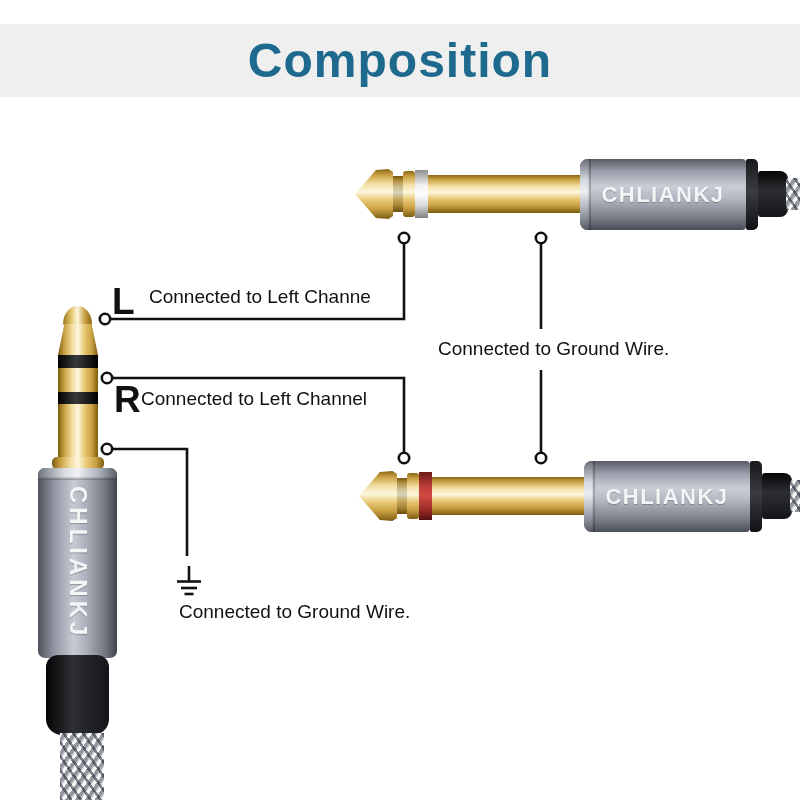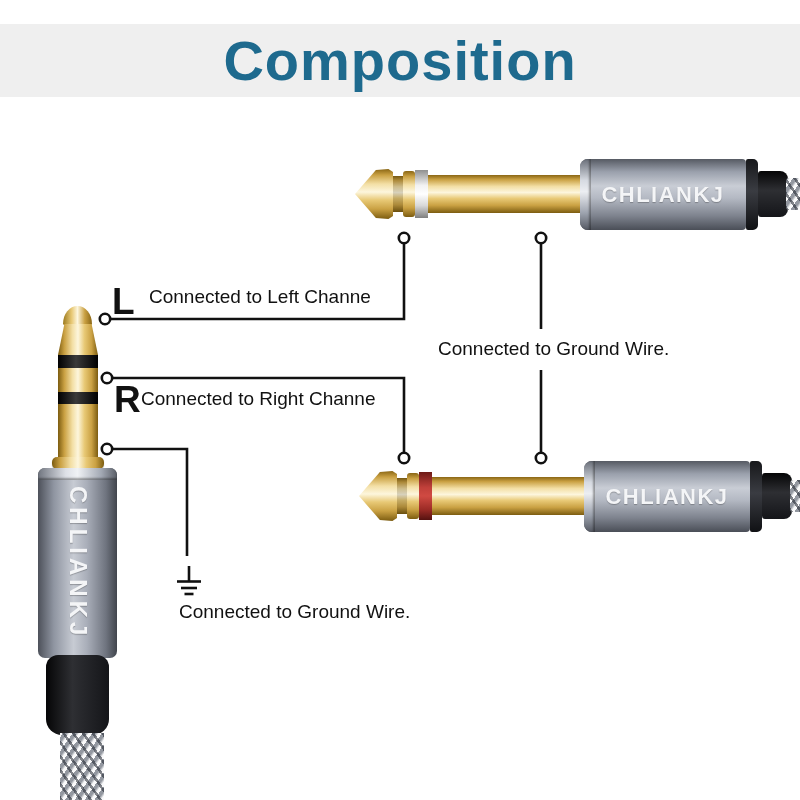--- a/index.html
+++ b/index.html
@@ -8,21 +8,21 @@
     background:#ffffff;
     font-family:"Liberation Sans", sans-serif;
     color:#111;
   }
   
   .title-band{
     position:absolute;left:0;top:24px;width:800px;height:73px;
     background:#efefef;display:flex;align-items:center;justify-content:center;
   }
   .title-band h1{
-    margin:16px;font-size:56px;font-weight:bold;color:#1e6a8e;letter-spacing:1px;
+    margin:16px;font-size:48px;font-weight:bold;color:#1e6a8e;letter-spacing:1px;
   }
   
   .abs{position:absolute;}
   .gold-h{background:linear-gradient(180deg,#8a6614 0%,#caa143 12%,#f3dfa5 30%,#fdf6dd 46%,#e8c976 62%,#caa143 80%,#7c5c10 100%);}
   .gold-v{background:linear-gradient(90deg,#7c5c10 0%,#caa143 16%,#f3dfa5 36%,#fdf6dd 50%,#e8c976 66%,#caa143 84%,#7c5c10 100%);}
   .barrel-h{
     background:linear-gradient(180deg,#565a63 0%,#9aa0ac 18%,#c9cdd5 38%,#b4b9c3 55%,#7e838e 80%,#4a4e57 100%);
     border-radius:8px 4px 4px 8px;
     display:flex;align-items:center;justify-content:center;
   }
@@ -150,19 +150,19 @@
       <circle cx="541" cy="238" r="5.2"></circle>
       <circle cx="404" cy="458" r="5.2"></circle>
       <circle cx="541" cy="458" r="5.2"></circle>
     </g>
   </svg>
 
   <div class="badge" style="left:112px;top:283px;">L</div>
   <div class="callout-text" style="left:149px;top:287px;">Connected to Left Channe</div>
 
   <div class="badge" style="left:114px;top:381px;">R</div>
-  <div class="callout-text" style="left:141px;top:389px;">Connected to Right Channe</div>
+  <div class="callout-text" style="left:141px;top:389px;">Connected to Left Channel</div>
 
   <div class="callout-text" style="left:438px;top:339px;">Connected to Ground Wire.</div>
 
   <div class="callout-text" style="left:179px;top:602px;">Connected to Ground Wire.</div>
 
 </div>
 
 </body></html>

